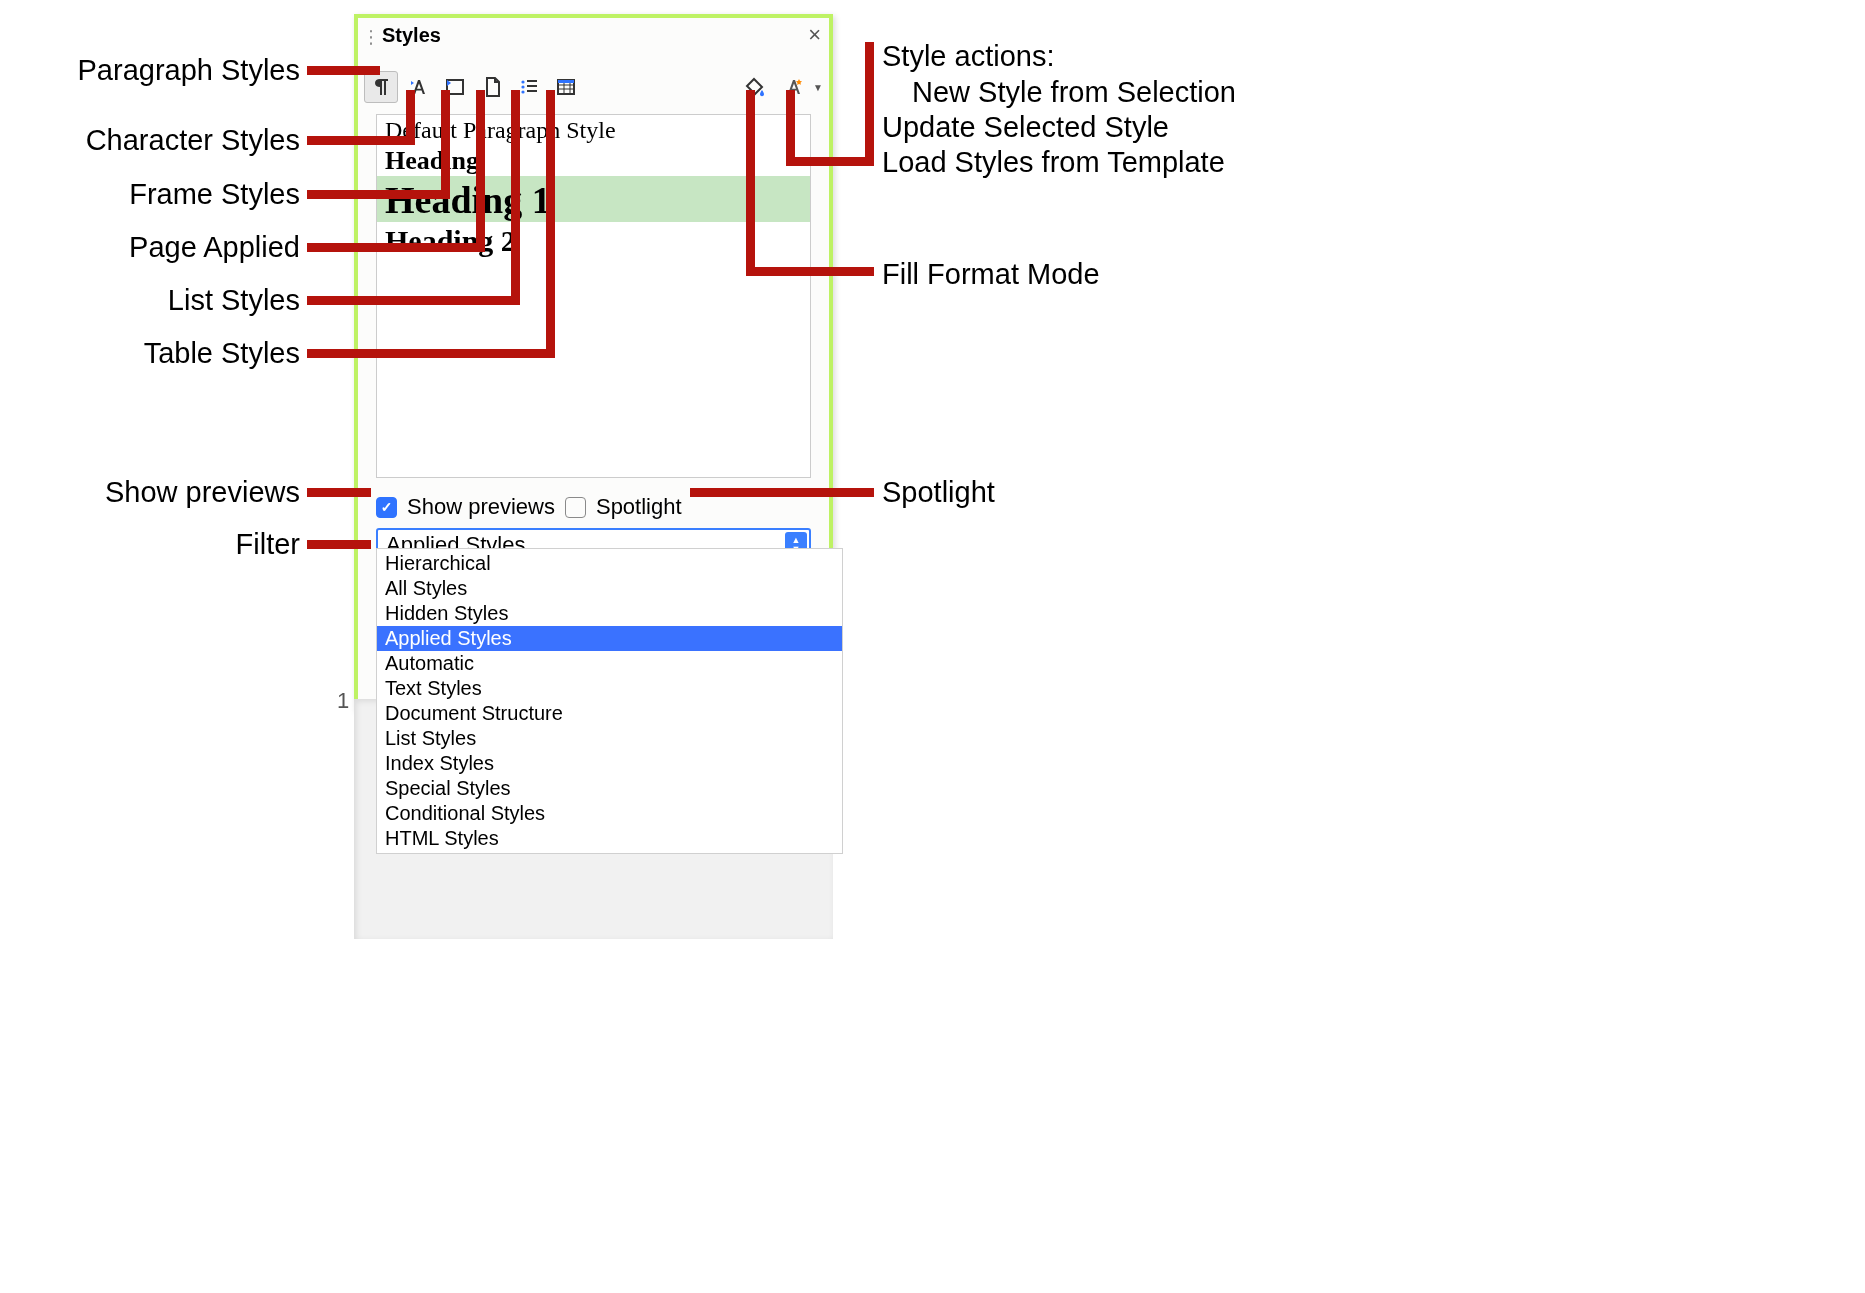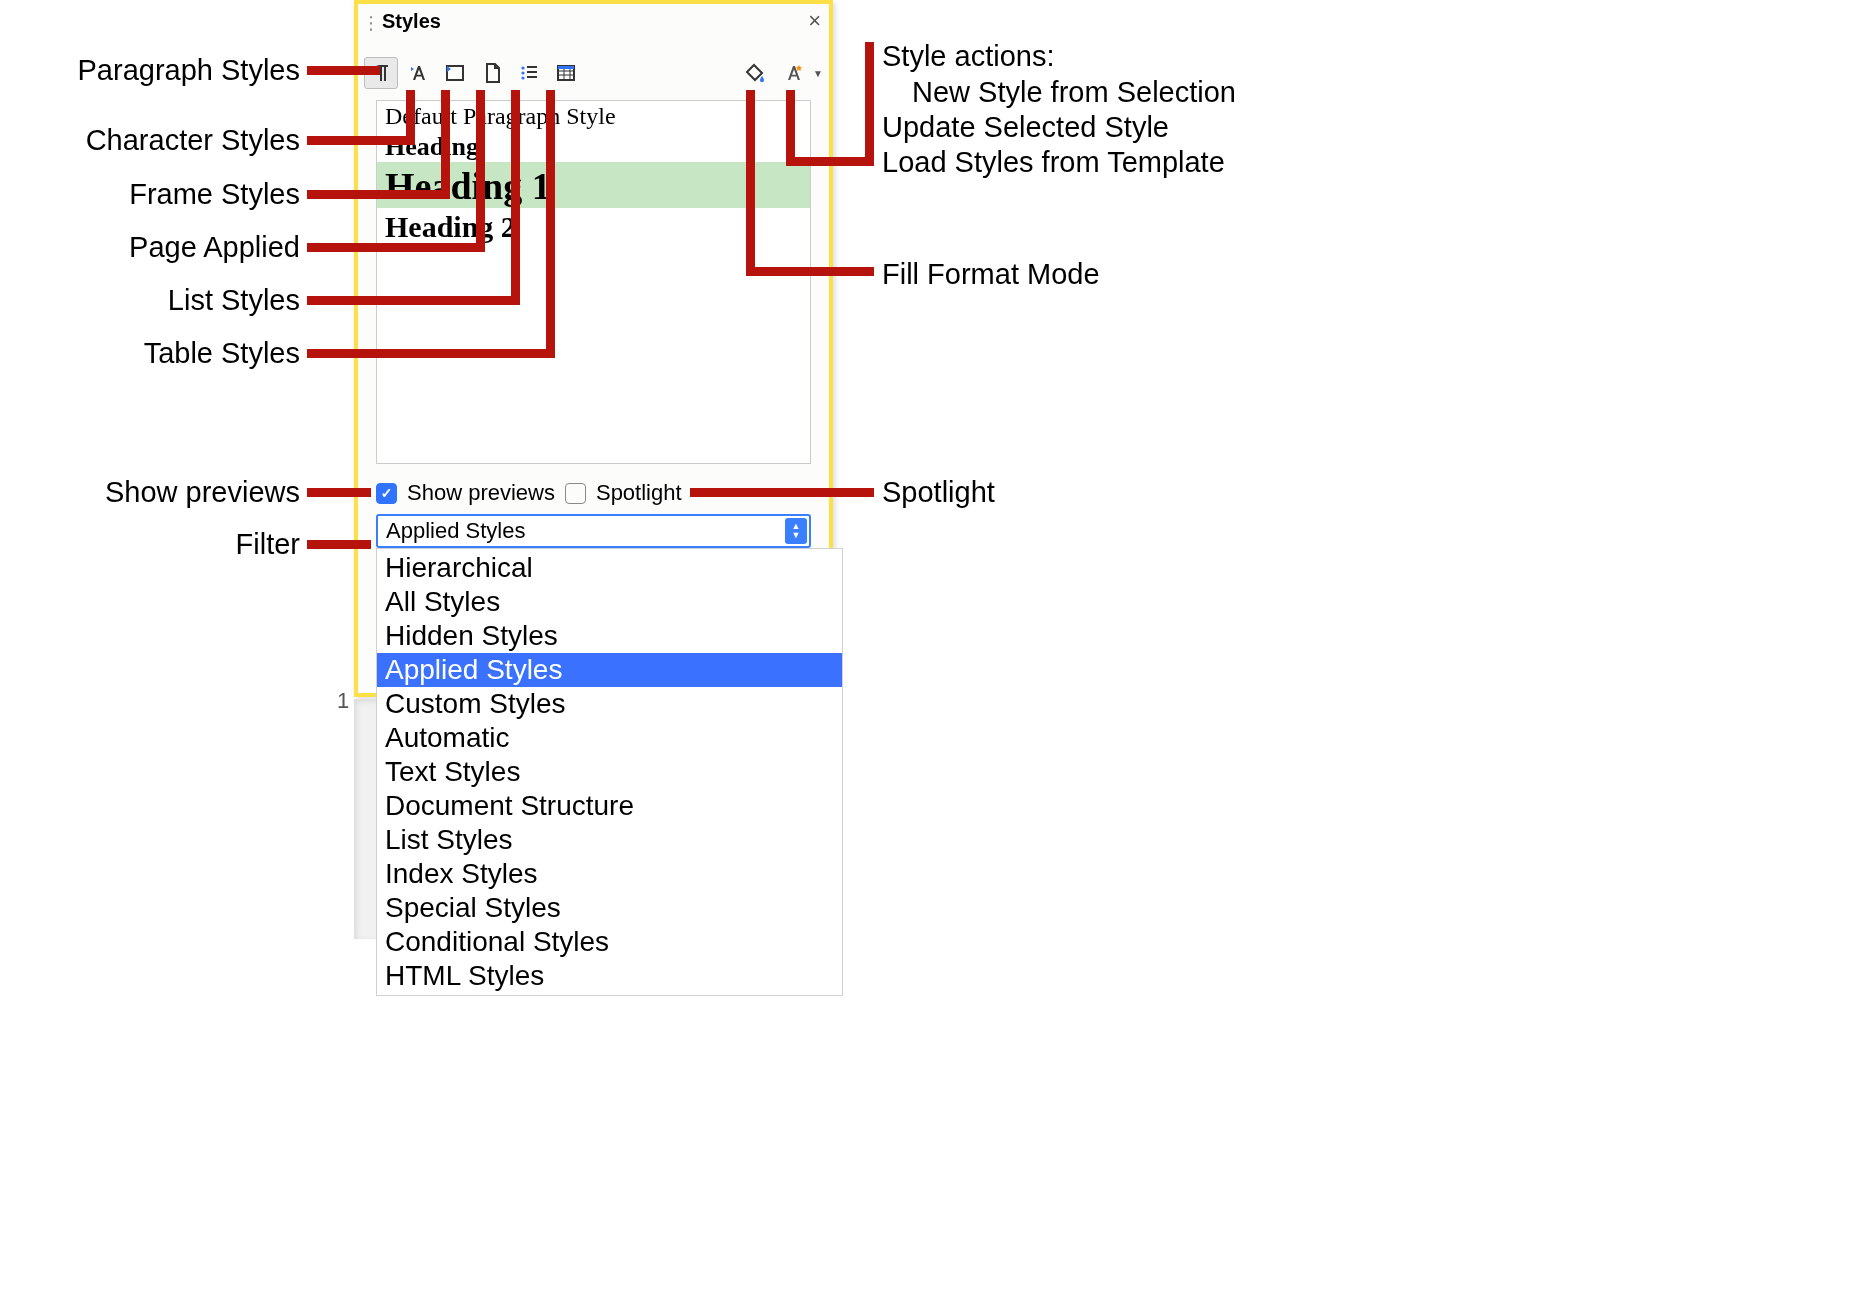--- a/index.html
+++ b/index.html
@@ -1,20 +1,20 @@
 <!DOCTYPE html>
 <html><head>
 <meta charset="utf-8">
 <style>
 html,body{margin:0;padding:0;font-family:"Helvetica Neue",Arial,sans-serif;background:#fff;color:#000}
 body{width:1865px;height:1293px;position:relative}
 .label{position:absolute;font-size:29px;line-height:1.15;white-space:nowrap}
 .label.right{text-align:right}
 .rule{position:absolute;background:#b5130c}
-.panel{position:absolute;left:354px;top:0;width:479px;height:697px;background:#fde047;box-shadow:2px 2px 6px rgba(0,0,0,.15)}
+.panel{position:absolute;left:354px;top:14px;width:479px;height:697px;background:#bef264;box-shadow:2px 2px 6px rgba(0,0,0,.15)}
 .shadow-strip{position:absolute;left:354px;top:699px;width:479px;height:240px;background:#f1f1f1;box-shadow:inset 2px 2px 6px rgba(0,0,0,.1)}
 .panel-bg{position:absolute;inset:4px 4px 4px 4px;background:#fcfcfb}
 .hdr{position:absolute;left:8px;top:8px;right:8px;height:26px;display:flex;align-items:center}
 .hdr-title{font-size:20px;font-weight:600;margin-left:14px}
 .close{position:absolute;right:4px;top:0;font-size:22px;color:#555;cursor:pointer}
 .drag{width:6px;height:18px;display:inline-block}
 .drag::before{content:"⋮";font-size:18px;color:#888}
 .toolbar{position:absolute;left:10px;top:56px;right:10px;height:34px;display:flex;align-items:center}
 .tbtn{width:32px;height:30px;margin-right:3px;display:flex;align-items:center;justify-content:center;border:1px solid transparent;border-radius:3px}
 .tbtn.active{background:#e9e9e9;border-color:#bdbdbd}
@@ -27,21 +27,21 @@
 .li-h0{font-size:26px}
 .li-h1{font-size:38px;background:#c7e6c3}
 .li-h2{font-size:30px}
 .li-h3{font-size:26px}
 .opts{position:absolute;left:22px;top:478px;right:22px;height:30px;display:flex;align-items:center;gap:10px;font-size:22px}
 .cb{width:19px;height:19px;border:1px solid #8a8a8a;border-radius:4px;display:inline-flex;align-items:center;justify-content:center}
 .cb.checked{background:#2f73ff;border-color:#2f73ff;color:#fff;font-size:14px;font-weight:700}
 .filter-sel{position:absolute;left:22px;top:514px;right:22px;height:30px;border:2px solid #3a7fff;border-radius:3px;background:#fff;display:flex;align-items:center;padding:0 8px;font-size:22px}
 .filter-arrows{position:absolute;right:2px;top:2px;bottom:2px;width:22px;background:#3a7fff;border-radius:3px;display:flex;flex-direction:column;align-items:center;justify-content:center;color:#fff;font-size:9px;line-height:9px}
 .dropdown{position:absolute;left:376px;top:548px;width:465px;background:#fff;border:1px solid #d0d0d0;padding:2px 0}
-.dd-item{font-size:28px;padding:1px 8px}
+.dd-item{font-size:20px;padding:1px 8px}
 .dd-item.sel{background:#3a72ff;color:#fff}
 .page-num{position:absolute;left:337px;top:688px;font-size:22px;color:#555}
 svg{display:block}
 </style>
 </head>
 <body>
 
 <div class="panel">
   <div class="panel-bg"></div>
 
@@ -131,21 +131,20 @@
 </div>
 
 <div class="shadow-strip"></div>
 <div class="page-num">1</div>
 
 <div class="dropdown">
   <div class="dd-item">Hierarchical</div>
   <div class="dd-item">All Styles</div>
   <div class="dd-item">Hidden Styles</div>
   <div class="dd-item sel">Applied Styles</div>
-  <div class="dd-item">Custom Styles</div>
   <div class="dd-item">Automatic</div>
   <div class="dd-item">Text Styles</div>
   <div class="dd-item">Document Structure</div>
   <div class="dd-item">List Styles</div>
   <div class="dd-item">Index Styles</div>
   <div class="dd-item">Special Styles</div>
   <div class="dd-item">Conditional Styles</div>
   <div class="dd-item">HTML Styles</div>
 </div>
 

